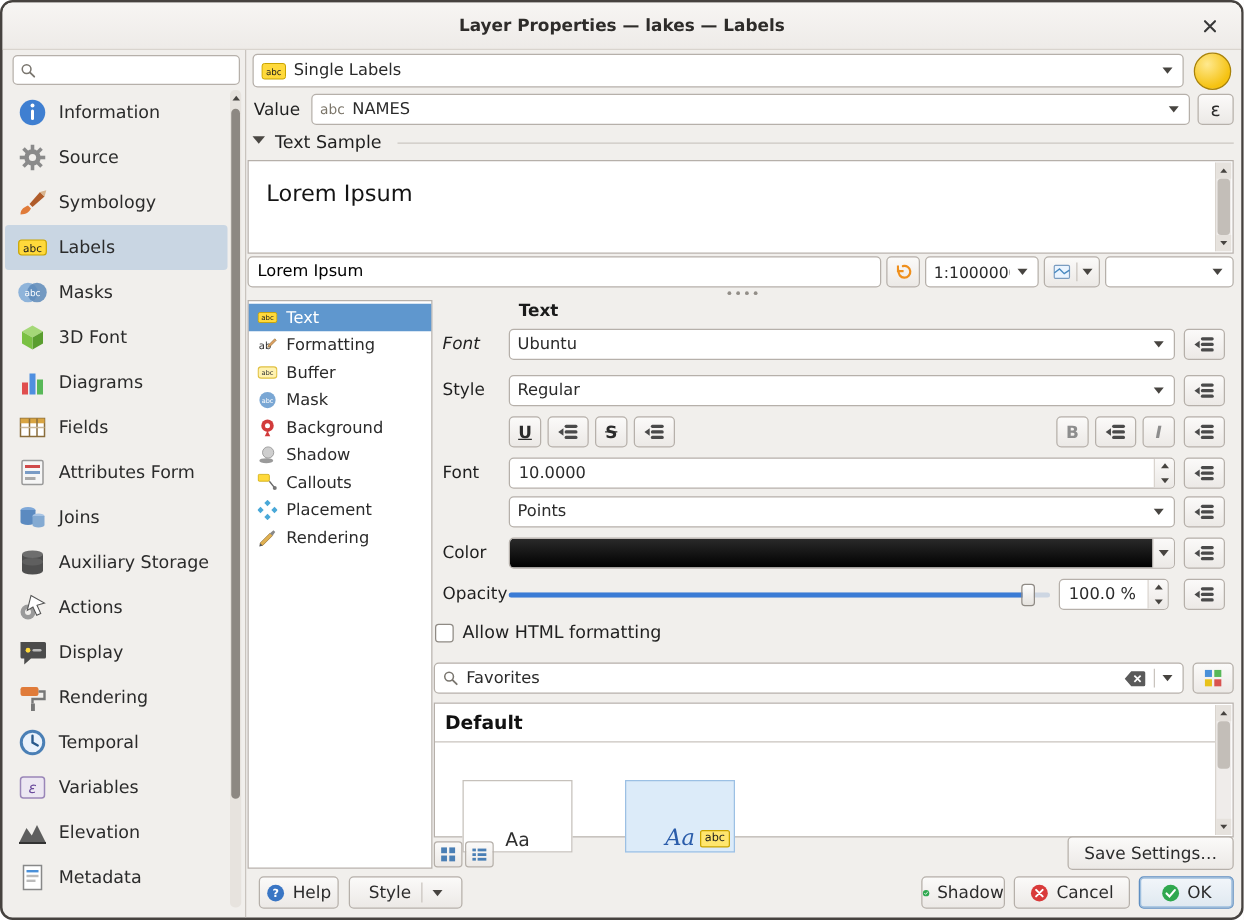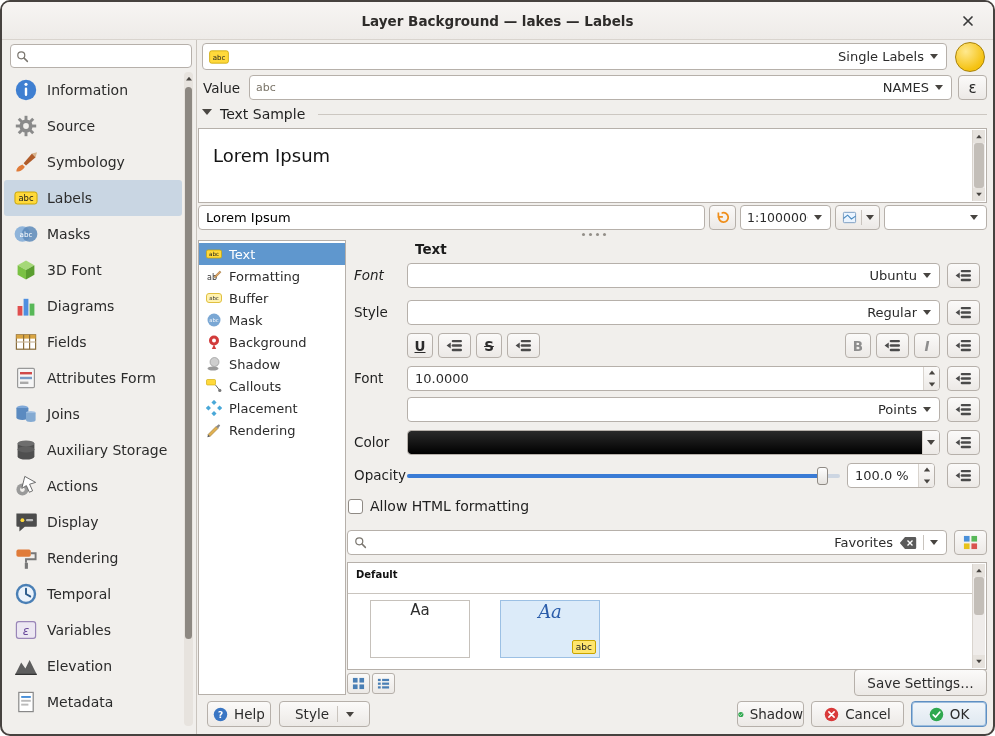--- a/index.html
+++ b/index.html
@@ -25,21 +25,21 @@
   .side-item { height:36px; display:flex; align-items:center; gap:9px; padding-left:10px; font-size:14px; cursor:pointer; }
   .side-item.selected { background:var(--sidebar-selected-bg,#c9d6e3); border-radius:3px; }
   .sicon { width:24px; height:24px; display:flex; flex:none; }
   .sicon svg { width:24px; height:24px; }
   .side-scroll { position:absolute; right:3px; top:32px; height:654px; width:9px; background:#e7e3de; border-radius:4px; }
   .side-scroll .handle { position:absolute; left:1px; right:1px; top:15px; height:552px; background:#8d8882; border-radius:4px; }
 
   
   .combo { background:#fff; border:1px solid var(--border,#b6b0aa); border-radius:4px;
            display:flex; align-items:center; padding:0 8px 0 6px; gap:6px; cursor:pointer; }
-  .combo .grow { flex:1; white-space:nowrap; overflow:hidden; text-align:right; }
+  .combo .grow { flex:1; white-space:nowrap; overflow:hidden; text-align:left; }
   .caret { width:0; height:0; border-left:4px solid transparent; border-right:4px solid transparent; border-top:5px solid #474440; flex:none; }
   .tri-up { width:0;height:0;border-left:4px solid transparent;border-right:4px solid transparent;border-bottom:5px solid #474440; }
   .btn { background:linear-gradient(#fbfaf9,#ece9e6); border:1px solid var(--border,#b6b0aa); border-radius:4px;
          display:flex; align-items:center; justify-content:center; gap:6px; font-size:13.5px; cursor:pointer; }
   .btn.default-btn { border:1px solid #5f8fc2; box-shadow:inset 0 0 0 1px #9dbede; background:linear-gradient(#f2f6fa,#dfe8f0); }
   .input { background:#fff; border:1px solid var(--border,#b6b0aa); border-radius:4px; padding:0 7px; font:inherit; outline:none; }
   .form-label { font-size:13.5px; display:flex; align-items:center; color:#1f1f1f; }
   .spin { background:#fff; border:1px solid var(--border,#b6b0aa); border-radius:4px; display:flex; align-items:stretch; overflow:hidden; }
   .spin .val { flex:1; display:flex; align-items:center; padding-left:7px; white-space:nowrap; }
   .spin .arrows { width:16px; border-left:1px solid #d9d4ce; display:flex; flex-direction:column; background:linear-gradient(#fbfaf9,#ece9e6); }
@@ -77,43 +77,43 @@
   .color-arrow { width:17px; display:flex; align-items:center; justify-content:center; background:linear-gradient(#fbfaf9,#ece9e6); border-left:1px solid #d9d4ce; }
   .slider { position:relative; cursor:pointer; }
   .slider .groove { position:absolute; left:0; right:0; top:50%; margin-top:-2px; height:4px; background:#cdd6e2; border-radius:2px; }
   .slider .fill { position:absolute; left:0; width:415px; top:50%; margin-top:-2px; height:4px; background:var(--slider-fill,#3a7bd5); border-radius:2px; }
   .slider .handle { position:absolute; left:410px; top:50%; margin-top:-9px; width:11px; height:18px;
                     background:linear-gradient(#fdfdfd,#e6e3df); border:1px solid #8f8a84; border-radius:3px; }
   .checkbox { width:15px; height:15px; background:#fff; border:1px solid #8f8a84; border-radius:3px; cursor:pointer; }
 
   
   .styles-panel { background:#fff; border:1px solid var(--border,#b6b0aa); }
-  .styles-head { position:absolute; left:8px; top:6px; font-weight:bold; font-size:10px; color:#111; }
+  .styles-head { position:absolute; left:8px; top:6px; font-weight:bold; font-size:15px; color:#111; }
   .styles-hr { position:absolute; left:0; right:14px; top:30px; height:1px; background:#c9c4be; }
-  .tile { position:absolute; width:100px; height:58px; border:1px solid #c6c1bb; background:#fff;
-          display:flex; align-items:flex-start; justify-content:center; cursor:pointer; }
+  .tile { position:absolute; width:88px; height:58px; border:1px solid #c6c1bb; background:#fff;
+          display:flex; align-items:flex-end; justify-content:center; cursor:pointer;margin-top:24px; }
   .tile .aa { font-size:15px; color:#2e2e2e; }
   .tile.selected { background:var(--selection-tile-bg,#dcebf9); border-color:var(--selection-tile-border,#9cc0e4); }
   .tile.selected .aa { font-family:"DejaVu Serif","Liberation Serif",serif; font-style:italic; font-size:18px; color:#2a5caa; }
   .tile .badge { position:absolute; right:3px; bottom:3px; background:#ffe66e; border:1px solid #c9a400; border-radius:2px;
                  font-size:9px; color:#222; padding:0 3px; line-height:12px; }
   .view-btn { background:linear-gradient(#fbfaf9,#ece9e6); border:1px solid var(--border,#b6b0aa); border-radius:3px;
               display:flex; align-items:center; justify-content:center; cursor:pointer; }
 
   
   .foot-btn { white-space:nowrap; }
   .sep-v { width:1px; align-self:stretch; margin:4px 0; background:#c9c4be; }
 </style>
 </head>
 <body>
 
 <div class="window">
 
   <div class="titlebar">
-    <div class="title">Layer Background — lakes — Labels</div>
+    <div class="title">Layer Properties — lakes — Labels</div>
     <div class="close-btn">
       <svg viewBox="0 0 16 16" width="16" height="16">
           <path d="M4 4 L12 12 M12 4 L4 12" stroke="#3a3a3a" stroke-width="1.7" stroke-linecap="round"></path>
         </svg>
     </div>
   </div>
 
   <div class="sidebar">
     <div class="search-box">
       <svg viewBox="0 0 16 16" width="13" height="13">

